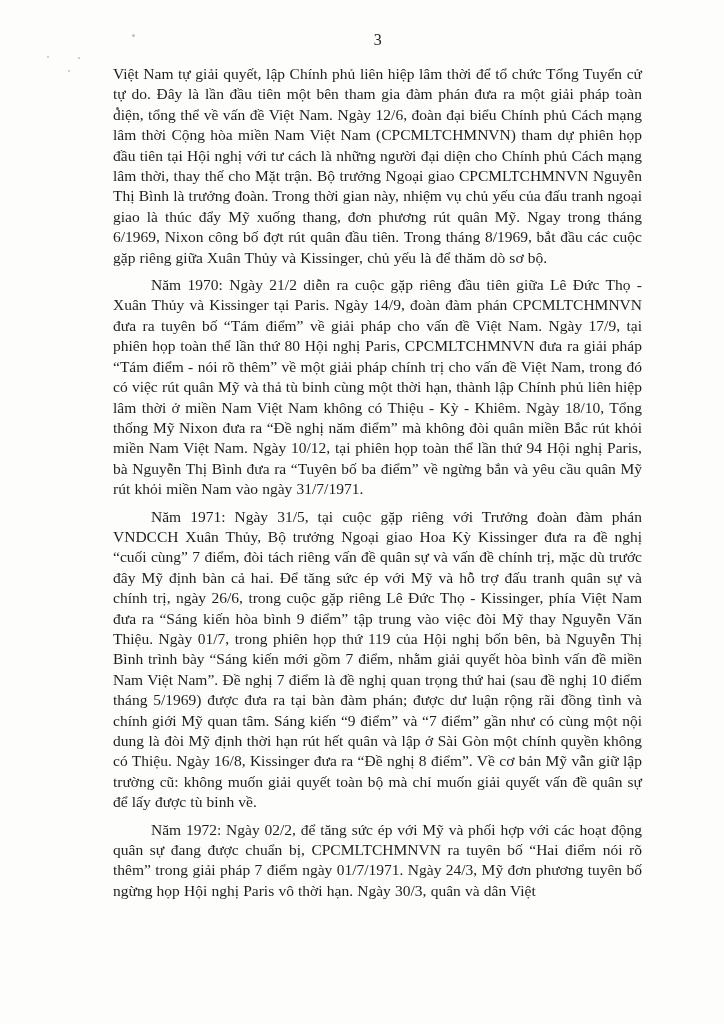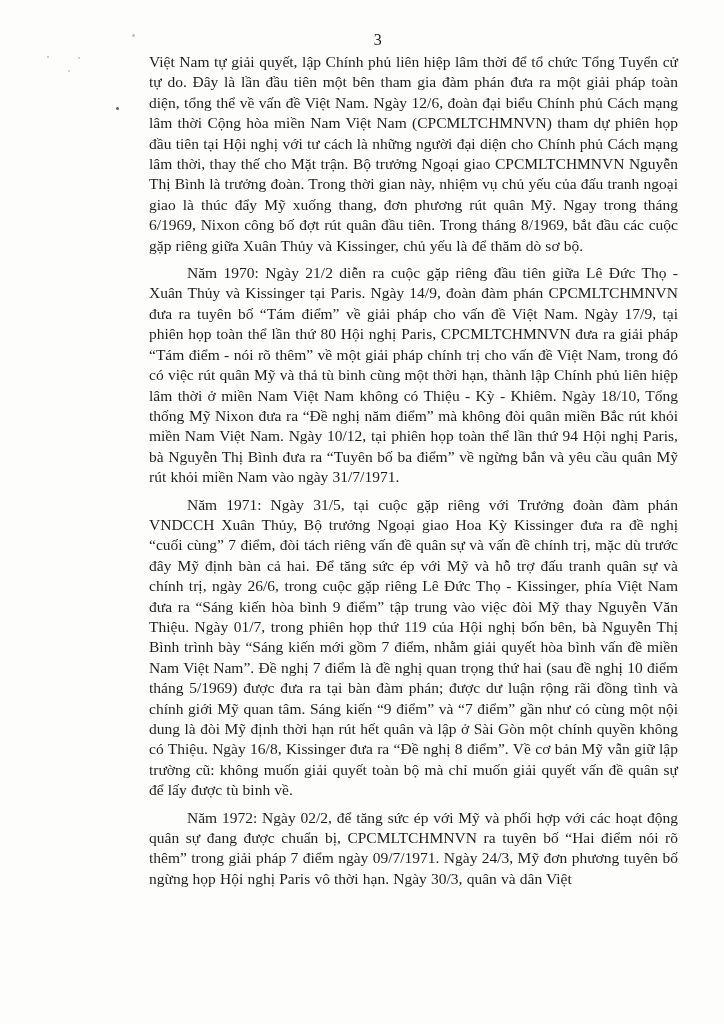--- a/index.html
+++ b/index.html
@@ -17,24 +17,23 @@
     position: absolute;
     top: 31px;
     left: 113px;
     width: 530px;
     text-align: center;
     font-size: 16px;
     letter-spacing: 0.5px;
   }
   .text-block {
     position: absolute;
-    top: 52px;
+    top: 64px;
     left: 113px;
     width: 529px;
-    margin-left: 36px;
   }
   .para {
     margin: 0;
     text-align: justify;
     font-size: 15.5px;
     line-height: 20.4px;
     word-spacing: 0.02em;
   }
   .para + .para { margin-top: 7px; }
   .para.indent { text-indent: 38px; }
@@ -55,21 +54,21 @@
   <div class="page-number">3</div>
 
   <div class="text-block">
 
     <p class="para"><span>Việt Nam tự giải quyết, lập Chính phủ liên hiệp lâm thời để tổ chức Tổng Tuyển cử tự do. Đây là lần đầu tiên một bên tham gia đàm phán đưa ra một giải pháp toàn diện, tổng thể về vấn đề Việt Nam. Ngày 12/6, đoàn đại biểu Chính phủ Cách mạng lâm thời Cộng hòa miền Nam Việt Nam (CPCMLTCHMNVN) tham dự phiên họp đầu tiên tại Hội nghị với tư cách là những người đại diện cho Chính phủ Cách mạng lâm thời, thay thế cho Mặt trận. Bộ trưởng Ngoại giao CPCMLTCHMNVN Nguyễn Thị Bình là trưởng đoàn. Trong thời gian này, nhiệm vụ chủ yếu của đấu tranh ngoại giao là thúc đẩy Mỹ xuống thang, đơn phương rút quân Mỹ. Ngay trong tháng 6/1969, Nixon công bố đợt rút quân đầu tiên. Trong tháng 8/1969, bắt đầu các cuộc gặp riêng giữa Xuân Thủy và Kissinger, chủ yếu là để thăm dò sơ bộ.</span></p>
 
     <p class="para indent"><strong class="lead">Năm 1970:</strong><span> Ngày 21/2 diễn ra cuộc gặp riêng đầu tiên giữa Lê Đức Thọ - Xuân Thủy và Kissinger tại Paris. Ngày 14/9, đoàn đàm phán CPCMLTCHMNVN đưa ra tuyên bố “Tám điểm” về giải pháp cho vấn đề Việt Nam. Ngày 17/9, tại phiên họp toàn thể lần thứ 80 Hội nghị Paris, CPCMLTCHMNVN đưa ra giải pháp “Tám điểm - nói rõ thêm” về một giải pháp chính trị cho vấn đề Việt Nam, trong đó có việc rút quân Mỹ và thả tù binh cùng một thời hạn, thành lập Chính phủ liên hiệp lâm thời ở miền Nam Việt Nam không có Thiệu - Kỳ - Khiêm. Ngày 18/10, Tổng thống Mỹ Nixon đưa ra “Đề nghị năm điểm” mà không đòi quân miền Bắc rút khỏi miền Nam Việt Nam. Ngày 10/12, tại phiên họp toàn thể lần thứ 94 Hội nghị Paris, bà Nguyễn Thị Bình đưa ra “Tuyên bố ba điểm” về ngừng bắn và yêu cầu quân Mỹ rút khỏi miền Nam vào ngày 31/7/1971.</span></p>
 
     <p class="para indent"><strong class="lead">Năm 1971:</strong><span> Ngày 31/5, tại cuộc gặp riêng với Trưởng đoàn đàm phán VNDCCH Xuân Thủy, Bộ trưởng Ngoại giao Hoa Kỳ Kissinger đưa ra đề nghị “cuối cùng” 7 điểm, đòi tách riêng vấn đề quân sự và vấn đề chính trị, mặc dù trước đây Mỹ định bàn cả hai. Để tăng sức ép với Mỹ và hỗ trợ đấu tranh quân sự và chính trị, ngày 26/6, trong cuộc gặp riêng Lê Đức Thọ - Kissinger, phía Việt Nam đưa ra “Sáng kiến hòa bình 9 điểm” tập trung vào việc đòi Mỹ thay Nguyễn Văn Thiệu. Ngày 01/7, trong phiên họp thứ 119 của Hội nghị bốn bên, bà Nguyễn Thị Bình trình bày “Sáng kiến mới gồm 7 điểm, nhằm giải quyết hòa bình vấn đề miền Nam Việt Nam”. Đề nghị 7 điểm là đề nghị quan trọng thứ hai (sau đề nghị 10 điểm tháng 5/1969) được đưa ra tại bàn đàm phán; được dư luận rộng rãi đồng tình và chính giới Mỹ quan tâm. Sáng kiến “9 điểm” và “7 điểm” gần như có cùng một nội dung là đòi Mỹ định thời hạn rút hết quân và lập ở Sài Gòn một chính quyền không có Thiệu. Ngày 16/8, Kissinger đưa ra “Đề nghị 8 điểm”. Về cơ bản Mỹ vẫn giữ lập trường cũ: không muốn giải quyết toàn bộ mà chỉ muốn giải quyết vấn đề quân sự để lấy được tù binh về.</span></p>
 
-    <p class="para indent"><strong class="lead">Năm 1972:</strong><span> Ngày 02/2, để tăng sức ép với Mỹ và phối hợp với các hoạt động quân sự đang được chuẩn bị, CPCMLTCHMNVN ra tuyên bố “Hai điểm nói rõ thêm” trong giải pháp 7 điểm ngày 09/7/1971. Ngày 24/3, Mỹ đơn phương tuyên bố ngừng họp Hội nghị Paris vô thời hạn. Ngày 30/3, quân và dân Việt</span></p>
+    <p class="para indent"><strong class="lead">Năm 1972:</strong><span> Ngày 02/2, để tăng sức ép với Mỹ và phối hợp với các hoạt động quân sự đang được chuẩn bị, CPCMLTCHMNVN ra tuyên bố “Hai điểm nói rõ thêm” trong giải pháp 7 điểm ngày 01/7/1971. Ngày 24/3, Mỹ đơn phương tuyên bố ngừng họp Hội nghị Paris vô thời hạn. Ngày 30/3, quân và dân Việt</span></p>
 
   </div>
 
   <div class="speckle" style="left:47px;top:56px;width:2px;height:2px;"></div>
   <div class="speckle" style="left:78px;top:57px;width:2px;height:2px;"></div>
   <div class="speckle" style="left:68px;top:70px;width:2px;height:2px;"></div>
   <div class="speckle dark" style="left:116px;top:107px;width:3px;height:3px;"></div>
   <div class="speckle" style="left:132px;top:34px;width:3px;height:3px;"></div>
 
 </div>

